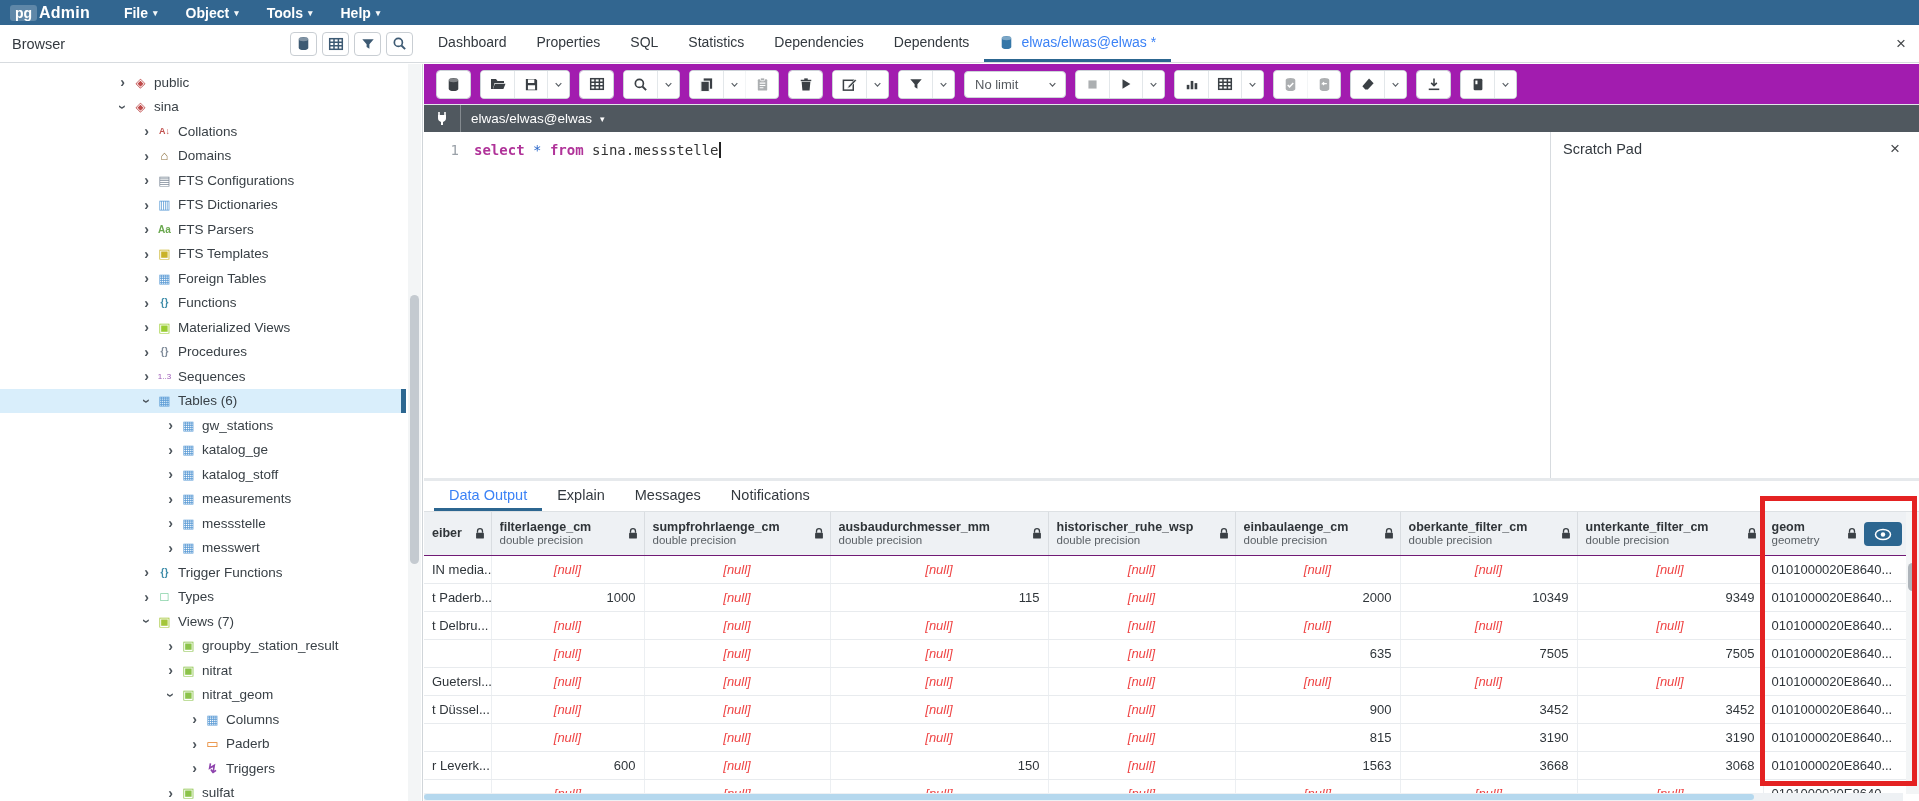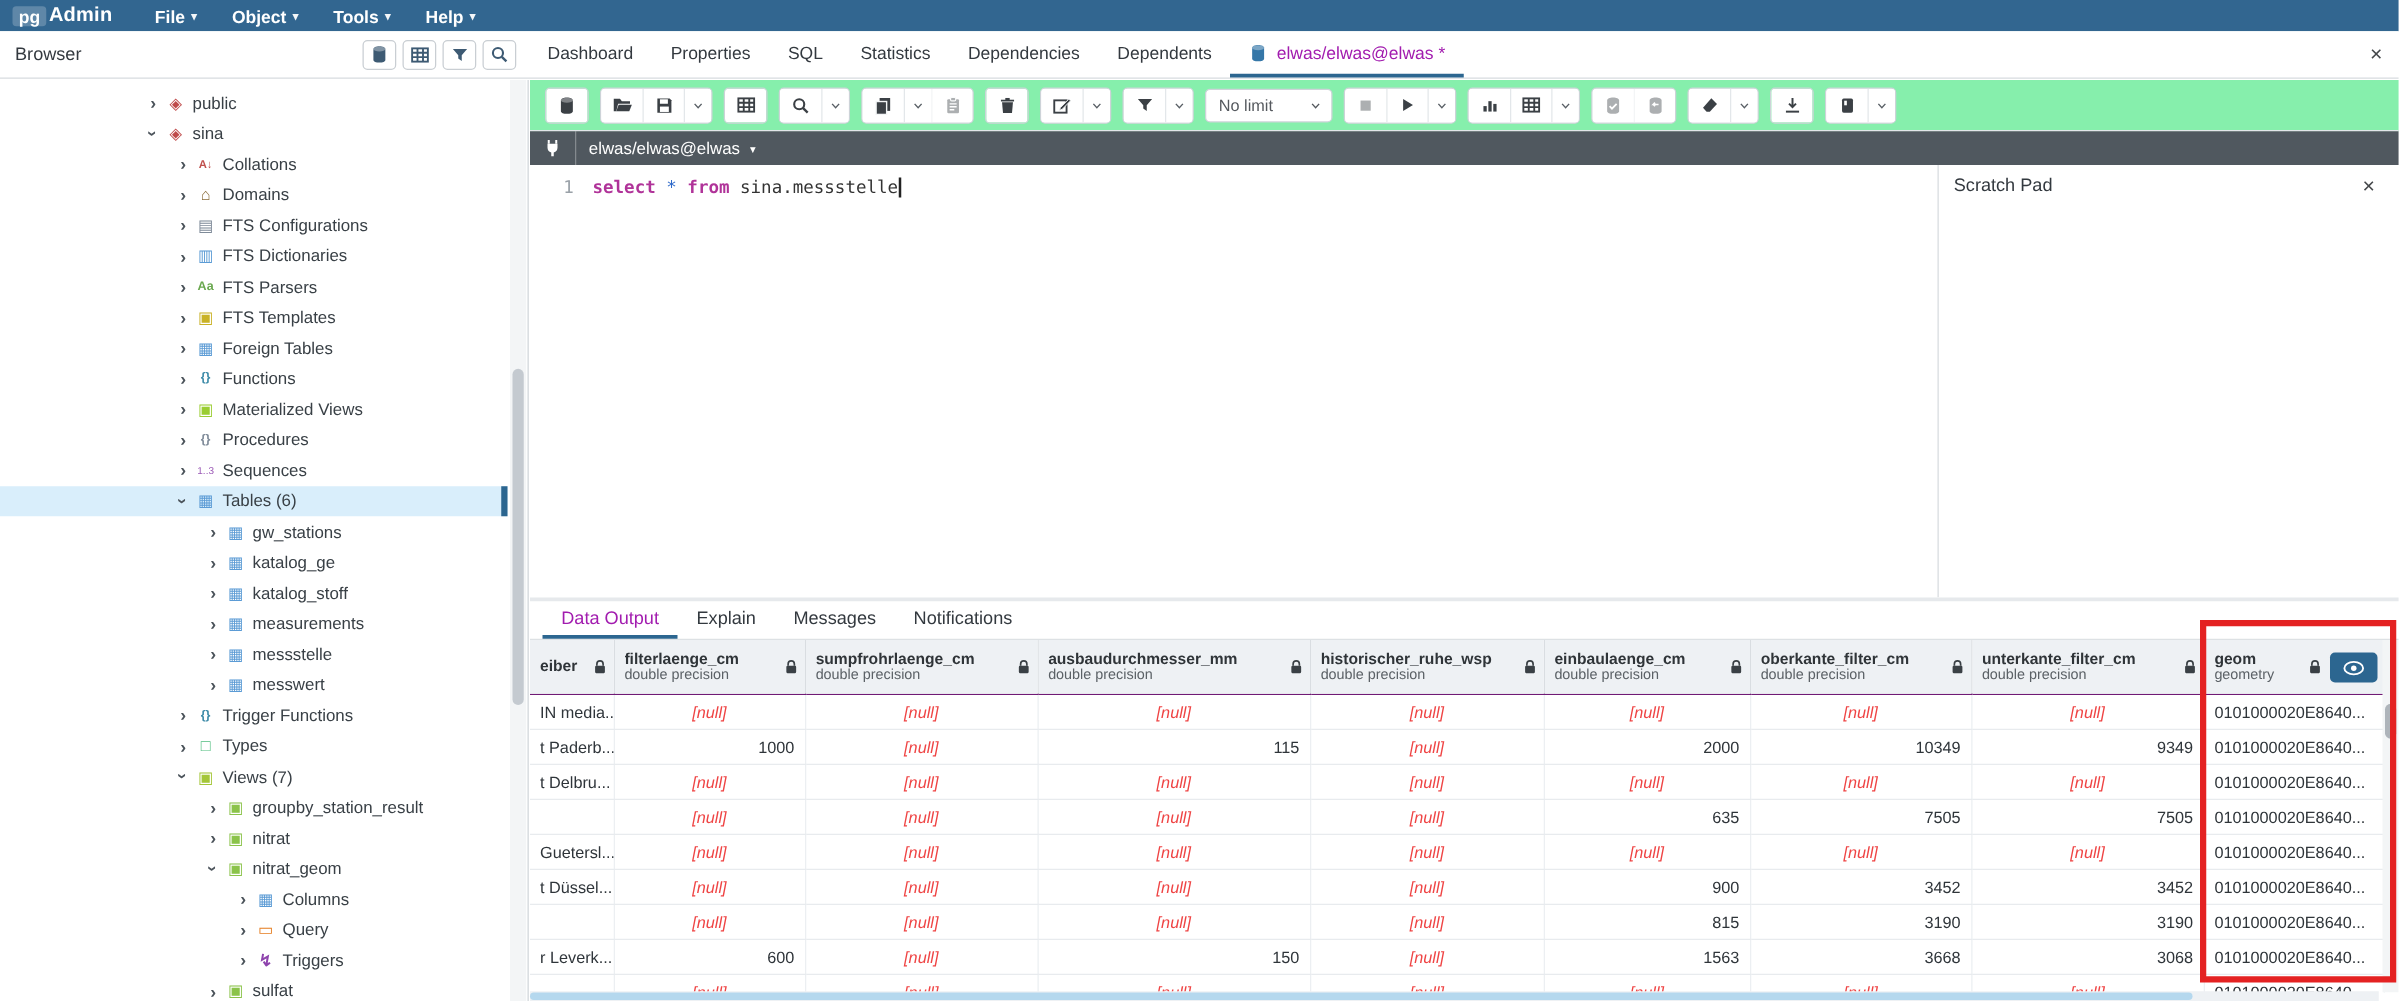--- a/index.html
+++ b/index.html
@@ -15,39 +15,39 @@
   .mchev { font-size:9px; margin-left:5px; opacity:.95; }
 
   
   .topbar { position:absolute; top:25px; left:0; right:0; height:38px; background:#fff; border-bottom:1px solid #d7dbdf; display:flex; }
   .browser-head { width:423px; display:flex; align-items:center; justify-content:space-between; padding:0 10px 0 12px; }
   .browser-title { font-size:14.5px; color:#33393f; }
   .bh-tools { display:flex; gap:5px; }
   .bh-btn { width:27px; height:24px; background:#fff; border:1px solid #c9ced3; border-radius:4px; display:flex; align-items:center; justify-content:center; color:#3d5a73; cursor:pointer; }
   .main-tabs { flex:1; display:flex; align-items:stretch; }
   .tab { display:flex; align-items:center; padding:0 15px; font-size:14px; color:#33393f; cursor:pointer; border-bottom:3px solid transparent; }
-  .tab.active { color:#a21caf; border-bottom-color:#2c6690; }
+  .tab.active { color:#3b82f6; border-bottom-color:#2c6690; }
   .tabicon { display:flex; margin-right:7px; color:#3577a8; }
   .close-x { width:36px; display:flex; align-items:center; justify-content:center; font-size:17px; color:#45484b; cursor:pointer; }
 
   
   .sidebar { position:absolute; top:64px; left:0; width:423px; bottom:0; background:#fff; border-right:1px solid #d0d5d9; overflow:hidden; }
   .tree { padding-top:6px; width:406px; }
   .trow { height:24.5px; display:flex; align-items:center; font-size:13.5px; color:#394046; cursor:pointer; position:relative; }
   .trow.selected { background:#d9eefb; }
   .trow.selected::after { content:""; position:absolute; right:0; top:0; bottom:0; width:5px; background:#2c6690; }
   .tchev { width:17px; text-align:center; font-size:14px; font-weight:bold; color:#4c545b; display:inline-block; }
   .tchev.exp { transform:rotate(90deg); }
   .tico { width:19px; text-align:center; font-size:13px; margin-right:4px; display:inline-flex; justify-content:center; align-items:center; }
   .sb-scroll { position:absolute; top:0; right:1px; width:13px; height:100%; background:#f3f5f6; }
   .sb-thumb { position:absolute; left:2px; width:9px; top:231px; height:269px; background:#c4cad0; border-radius:5px; }
 
   
   .qpanel { position:absolute; left:424px; top:64px; right:0; height:414px; background:#fff; }
-  .qtoolbar { height:41px; background:#86efac; border-bottom:1px solid #e2e6e9; display:flex; align-items:center; gap:9px; padding-left:12px; }
+  .qtoolbar { height:41px; background:#a21caf; border-bottom:1px solid #e2e6e9; display:flex; align-items:center; gap:9px; padding-left:12px; }
   .btn-group { display:flex; background:#fff; border:1px solid #cdd3d8; border-radius:4px; overflow:hidden; }
   .tbtn { background:#fff; border:none; border-left:1px solid #e3e7ea; width:33px; height:27px; display:flex; align-items:center; justify-content:center; color:#3b4045; cursor:pointer; }
   .tbtn:first-child { border-left:none; }
   .tbtn.ddbtn { width:22px; color:#5a6066; }
   .tbtn.dis { opacity:.42; }
   .ticn { display:flex; }
   .limit-box { width:102px; height:27px; background:#fff; border:1px solid #cdd3d8; border-radius:4px; display:flex; align-items:center; justify-content:space-between; padding:0 8px 0 10px; font-size:13px; color:#55595e; cursor:pointer; }
   .connbar { height:27px; background:#50585f; color:#fff; display:flex; align-items:center; font-size:13.5px; }
   .plug { display:flex; align-items:center; padding:0 10px; border-right:1px solid rgba(255,255,255,.3); height:100%; }
   .connlabel { margin-left:10px; }
@@ -304,21 +304,21 @@
         <span>nitrat_geom</span>
       </div>
       <div class="trow" style="padding-left: 186px;">
         <span class="tchev">›</span>
         <span class="tico" style="color: rgb(91, 155, 213);">▦</span>
         <span>Columns</span>
       </div>
       <div class="trow" style="padding-left: 186px;">
         <span class="tchev">›</span>
         <span class="tico" style="color: rgb(230, 126, 34);">▭</span>
-        <span>Query</span>
+        <span>Paderb</span>
       </div>
       <div class="trow" style="padding-left: 186px;">
         <span class="tchev">›</span>
         <span class="tico" style="color: rgb(142, 68, 173); font-weight: bold;">↯</span>
         <span>Triggers</span>
       </div>
       <div class="trow" style="padding-left: 162px;">
         <span class="tchev">›</span>
         <span class="tico" style="color: rgb(139, 195, 74);">▣</span>
         <span>sulfat</span>

